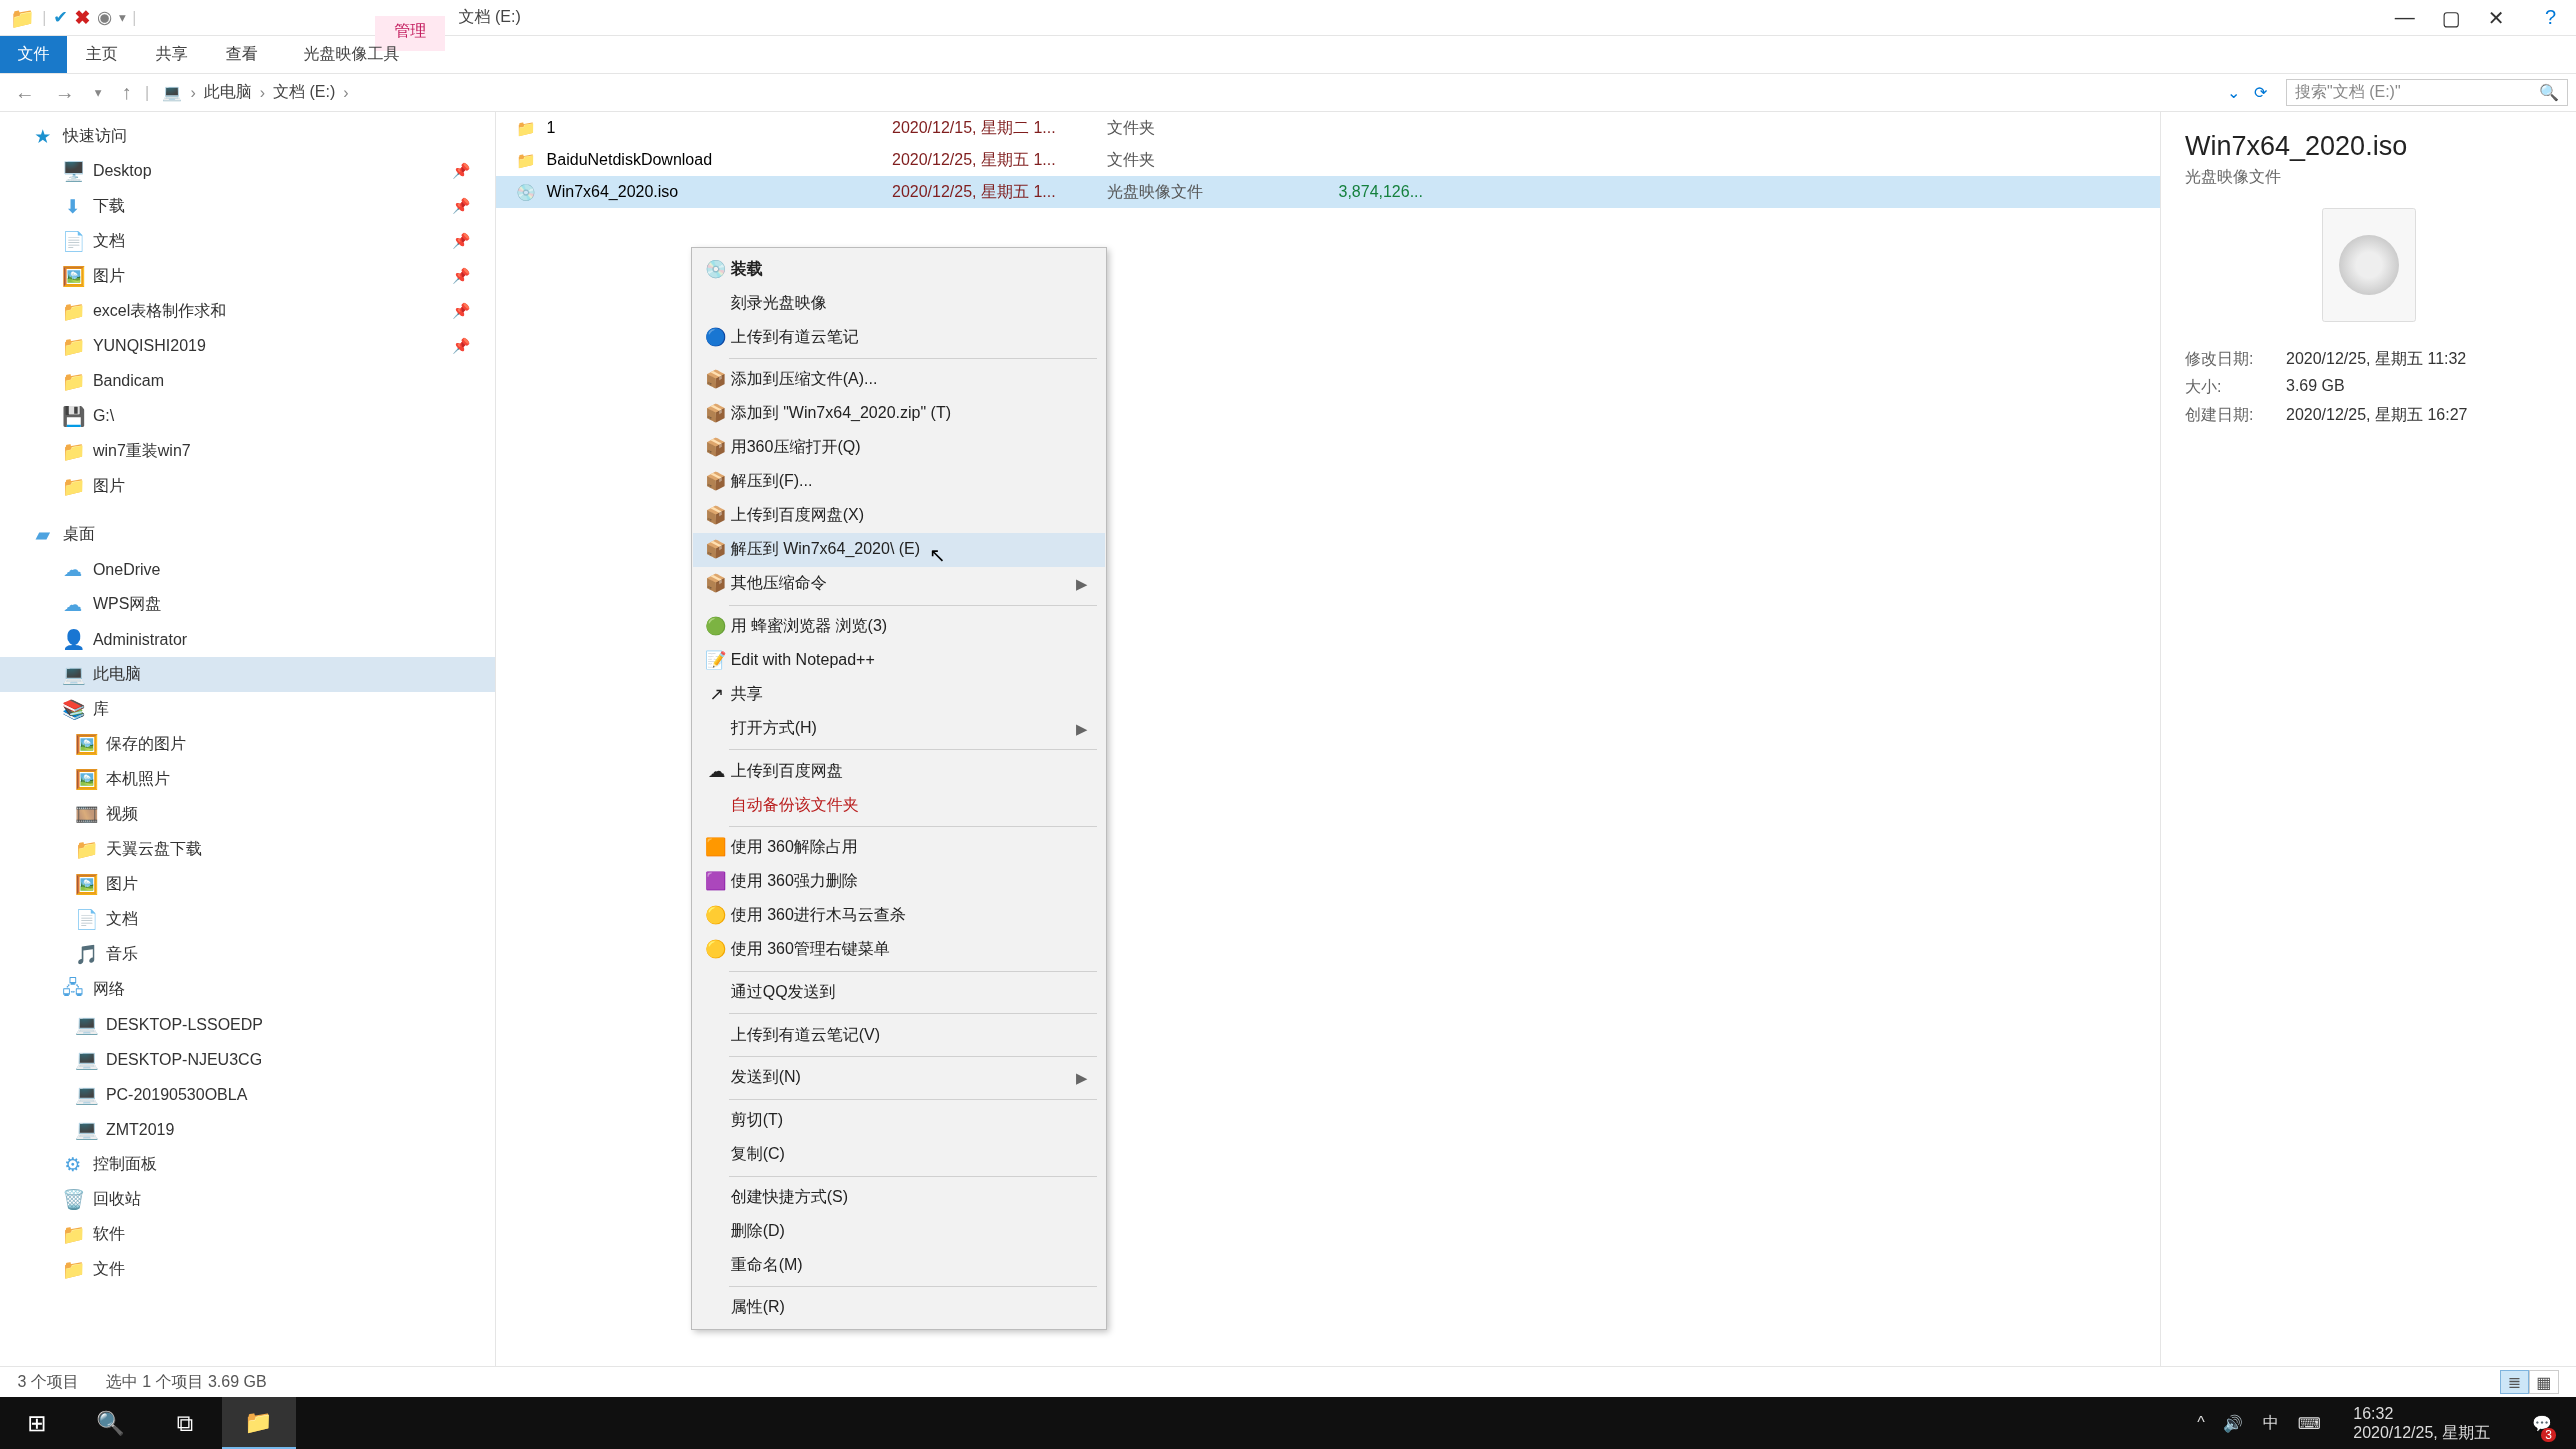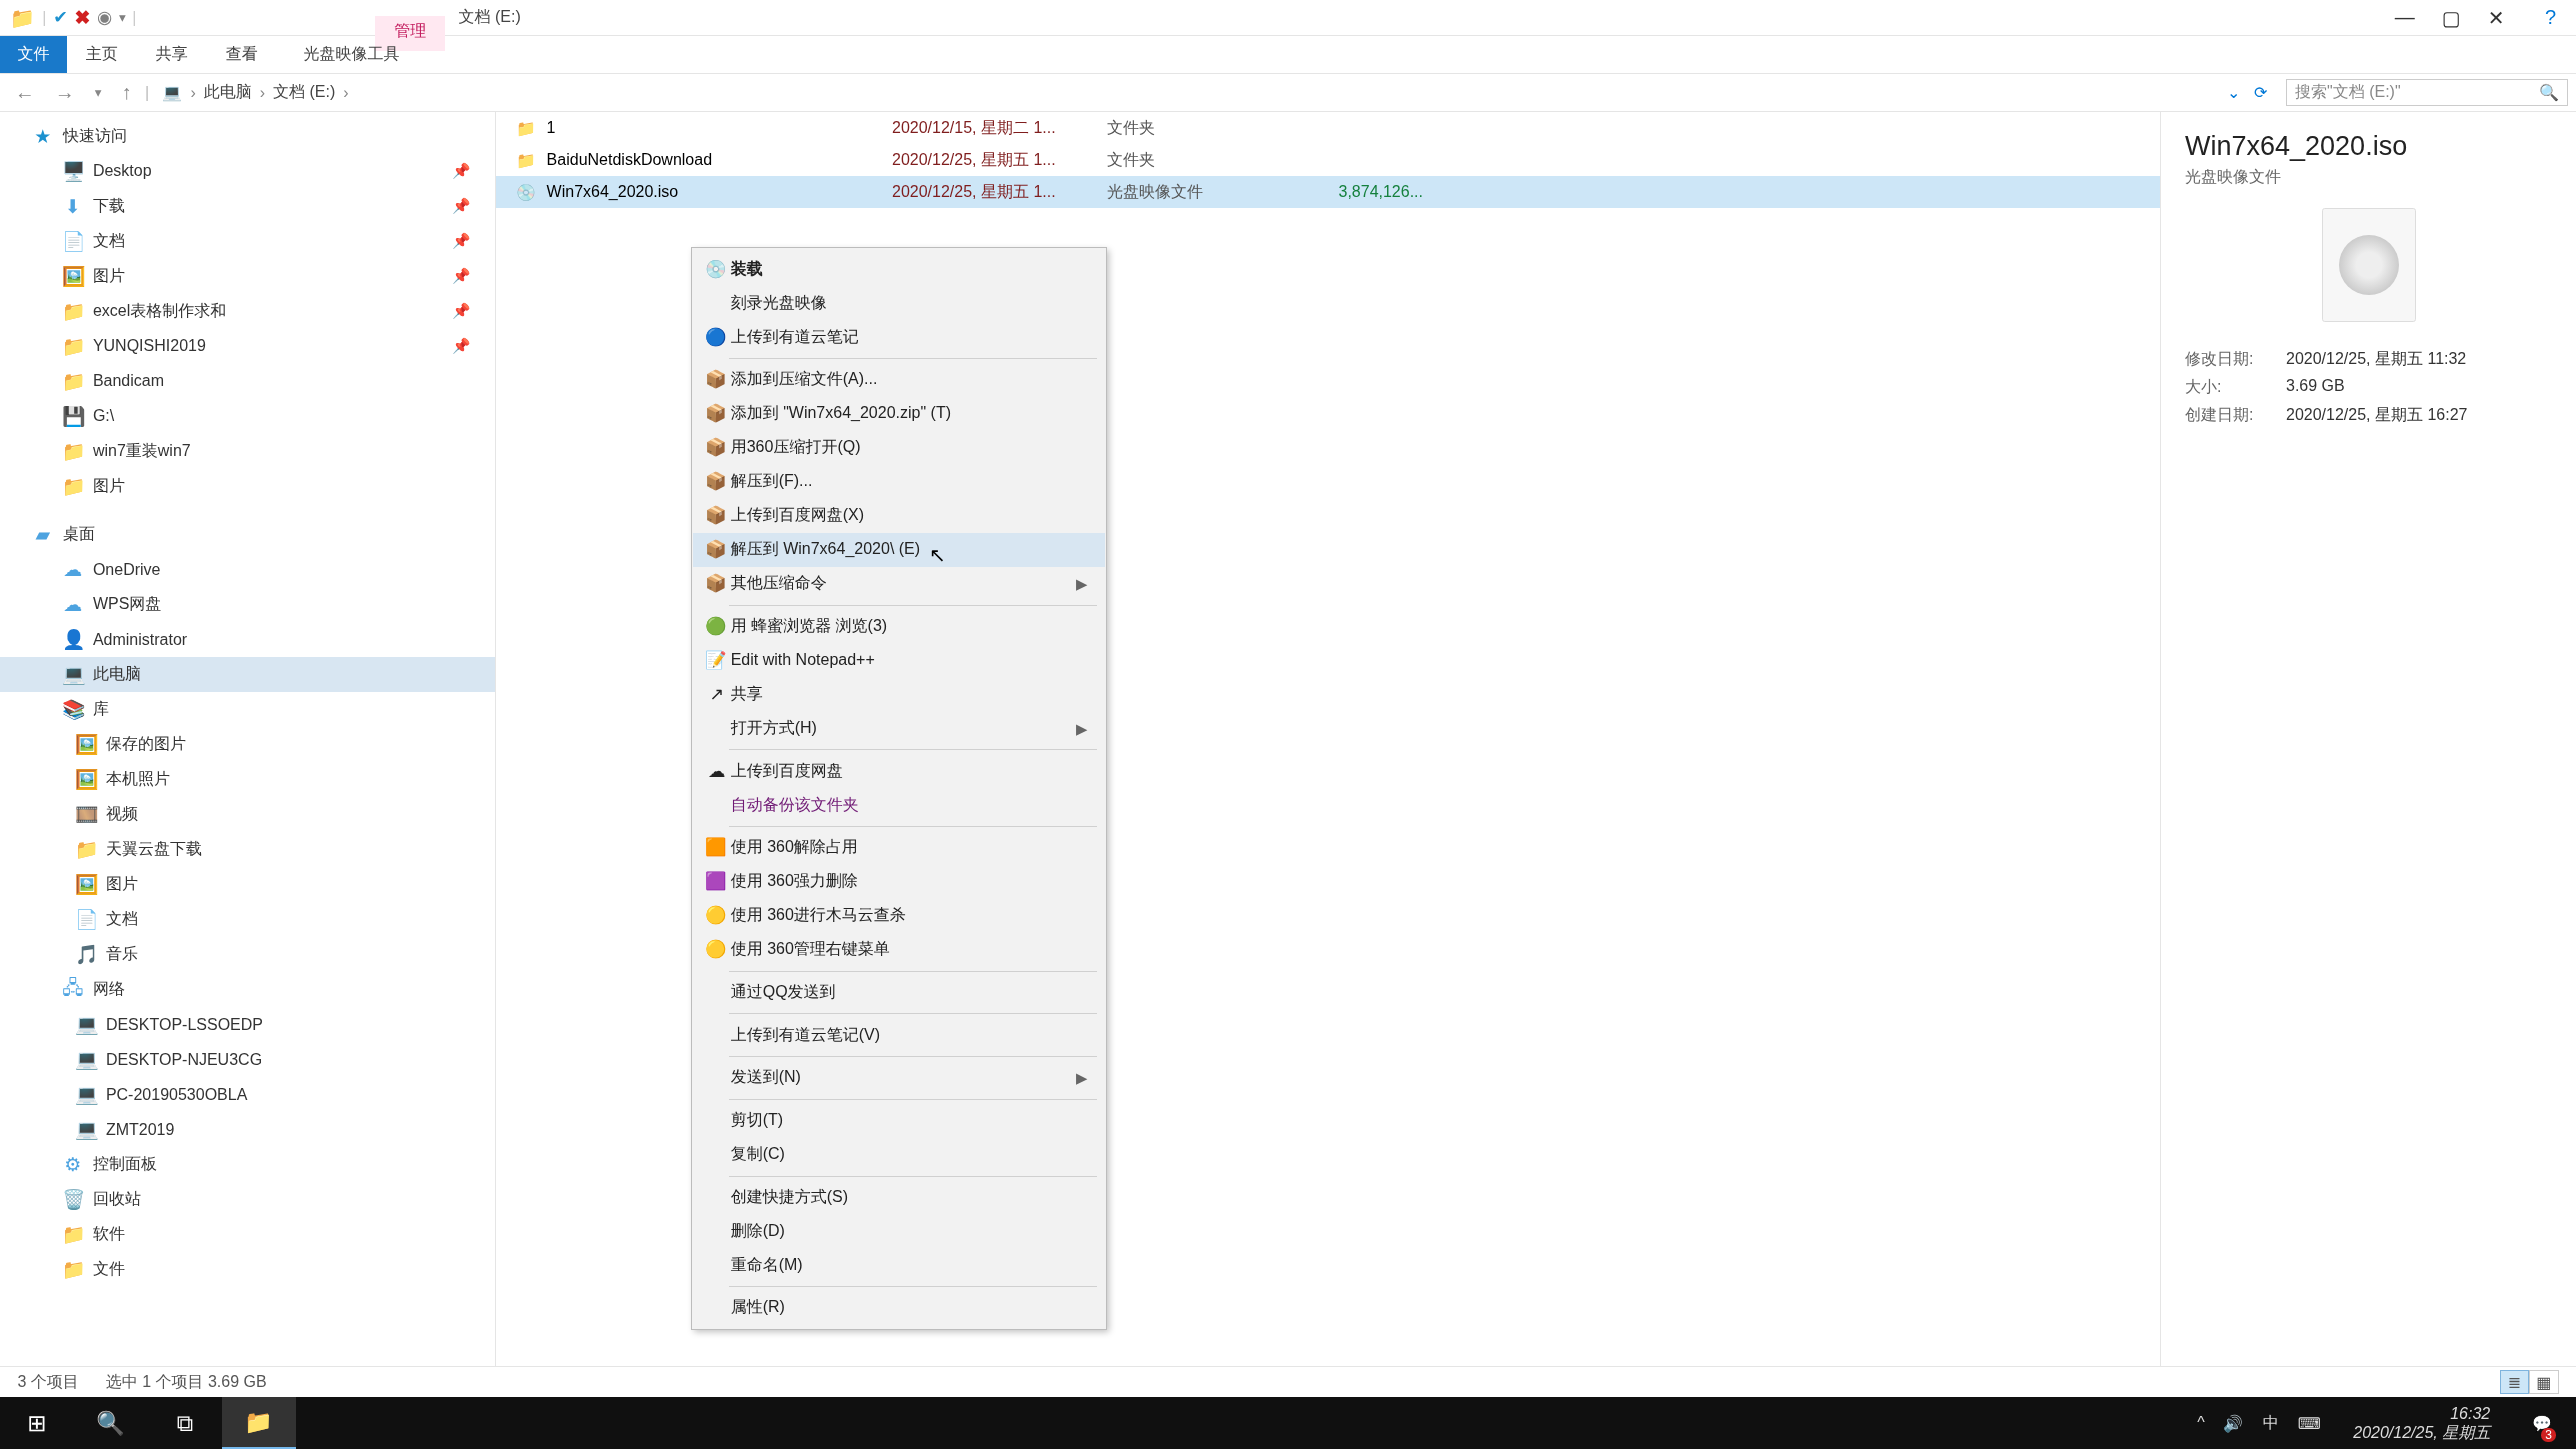--- a/index.html
+++ b/index.html
@@ -76,38 +76,38 @@
 .details .thumb { width:94px; height:114px; border:0.7px solid #ddd; margin:13.4px auto 27px; display:flex; align-items:center; justify-content:center; font-size:40px; color:#bbb; border-radius:2.7px; background:#f7f7f7;}
 .details .thumb-inner{ width:60px; height:60px; border-radius:50%; background:radial-gradient(circle,#eee 30%,#ccc 70%); }
 .details .prop { display:flex; margin-bottom:6.7px; }
 .details .prop .k { width:101px; color:#666; }
 .details .prop .v { color:#333; }
 
 
 .context-menu { position:absolute; left:691px; top:247px; width:416px; background:#f2f2f2; border:0.7px solid #bcbcbc; box-shadow:2.7px 2.7px 6.7px rgba(0,0,0,.25); padding:4px 1.3px; }
 .cm-item { display:flex; align-items:center; height:34px; padding:0 17.4px 0 9.4px; color:#222; position:relative; }
 .cm-item.hover { background:#d8e6f2; }
-.cm-item.disabled { color:#701a75; }
+.cm-item.disabled { color:#b91c1c; }
 .cm-item .cmicon { width:28px; font-size:17.4px; text-align:center; }
 .cm-item .cmlabel { flex:1; }
 .cm-item .arrow { color:#666; font-size:14.8px; }
 .cm-sep { height:0.7px; background:#d0d0d0; margin:4px 8px 4px 36px; }
 
 
 .statusbar { position:absolute; left:0; right:0; bottom:52px; height:31px; display:flex; align-items:center; padding:0 17.4px; color:#555; border-top:0.7px solid #e5e5e5; gap:27px; }
 .statusbar .view-icons { margin-left:auto; display:flex; gap:0; }
 .statusbar .view-icons span { width:29.5px; height:24px; border:0.7px solid #ccc; display:flex; align-items:center; justify-content:center; }
 .statusbar .view-icons .active { background:#cde6f7; border-color:#7eb3dd; }
 
 
 .taskbar { position:absolute; left:0; right:0; bottom:0; height:52px; background:#101010; display:flex; align-items:center; color:#fff; }
 .taskbar .tb-item { width:74px; height:52px; display:flex; align-items:center; justify-content:center; font-size:23px; color:#fff; }
 .taskbar .tb-item.active { background:#333; border-bottom:2.7px solid #76b9ed; }
 .taskbar .tray { margin-left:auto; display:flex; align-items:center; gap:19px; padding-right:13.4px; color:#ddd; }
-.taskbar .clock { text-align:right; line-height:1.2; padding:0 13.4px;font-style:italic; }
+.taskbar .clock { line-height:1.2; padding:0 13.4px; }
 .taskbar .clock div { font-size:16px; }
 .taskbar .notif { width:40px; height:52px; display:flex; align-items:center; justify-content:center; position:relative; }
 .taskbar .notif .badge { position:absolute; bottom:6.7px; right:6.7px; background:#d02020; color:#fff; font-size:12px; border-radius:6.7px; padding:0 4px; }
 
 
 .cursor-ptr { position:absolute; left:929px; top:543px; font-size:20px; color:#000; pointer-events:none; }
 </style>
 </head>
 <body>
 

